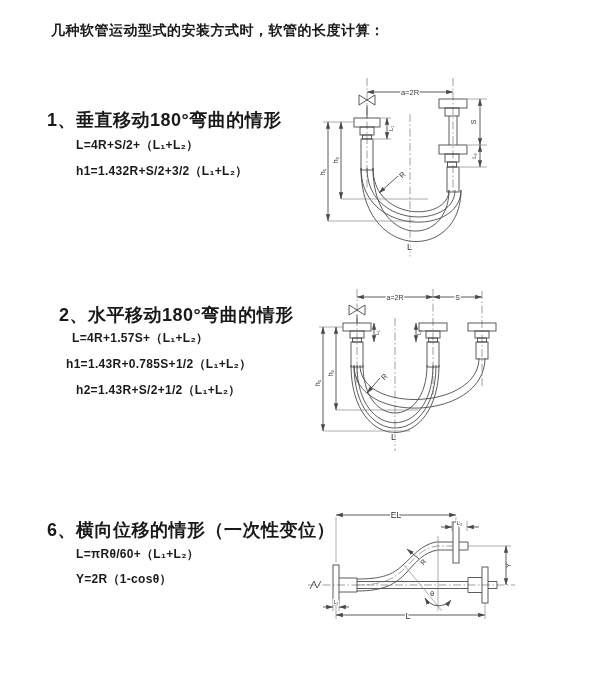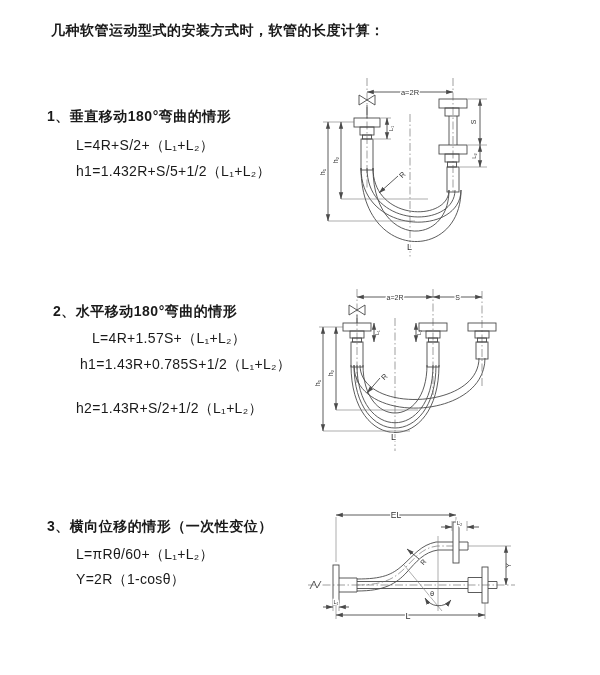--- a/index.html
+++ b/index.html
@@ -1,46 +1,46 @@
 <!DOCTYPE html>
 <html><head>
 <meta charset="utf-8">
 <style>
   html,body{margin:0;padding:0;background:#fff;}
   .page{
     position:relative;width:600px;height:675px;background:#ffffff;
     font-family:"Liberation Sans","DejaVu Sans",sans-serif;color:#1a1a1a;overflow:hidden;
   }
   .doc-title{position:absolute;left:35px;top:22px;font-size:14px;font-weight:bold;letter-spacing:.5px;margin-left:16px;}
-  .sec-heading{position:absolute;font-size:14px;font-weight:bold;letter-spacing:.5px;}
-  .formula{position:absolute;font-size:14px;font-weight:400;letter-spacing:.3px;white-space:pre;}
+  .sec-heading{position:absolute;font-size:18px;font-weight:bold;letter-spacing:.5px;}
+  .formula{position:absolute;font-size:12px;font-weight:700;letter-spacing:.3px;white-space:pre;}
   svg{position:absolute;}
   svg text{font-family:"Liberation Sans","DejaVu Sans",sans-serif;fill:#333;}
   .halo{paint-order:stroke;stroke:#ffffff;stroke-width:2.6px;}
   .ln{stroke:#4a4a4a;stroke-width:.9;fill:none;}
   .thin{stroke:#777;stroke-width:.6;fill:none;}
   .cl{stroke:#777;stroke-width:.7;fill:none;stroke-dasharray:8 2.5 1.5 2.5;}
 </style>
 </head>
 <body>
 
 <div class="page">
 
   <div class="doc-title">几种软管运动型式的安装方式时，软管的长度计算：</div>
 
   <div class="sec-heading" style="left:47px;top:108px">1、垂直移动180°弯曲的情形</div>
   <div class="formula" style="left:76px;top:137px">L=4R+S/2+（L₁+L₂）</div>
-  <div class="formula" style="left:76px;top:163px">h1=1.432R+S/5+1/2（L₁+L₂）</div>
-
-  <div class="sec-heading" style="left:53px;top:303px">2、水平移动180°弯曲的情形</div>
-  <div class="formula" style="left:92px;top:330px">L=4R+1.57S+（L₁+L₂）</div>
-  <div class="formula" style="left:80px;top:356px">h1=1.43R+0.785S+1/2（L₁+L₂）</div>
-  <div class="formula" style="left:76px;top:400px">h2=1.43R+S/2+1/2（L₁+L₂）</div>
-
-  <div class="sec-heading" style="left:47px;top:518px">3、横向位移的情形（一次性变位）</div>
+  <div class="formula" style="left:76px;top:163px">h1=1.432R+S/2+3/2（L₁+L₂）</div>
+
+  <div class="sec-heading" style="left:59px;top:303px">2、水平移动180°弯曲的情形</div>
+  <div class="formula" style="left:72px;top:330px">L=4R+1.57S+（L₁+L₂）</div>
+  <div class="formula" style="left:66px;top:356px">h1=1.43R+0.785S+1/2（L₁+L₂）</div>
+  <div class="formula" style="left:76px;top:382px">h2=1.43R+S/2+1/2（L₁+L₂）</div>
+
+  <div class="sec-heading" style="left:47px;top:518px">6、横向位移的情形（一次性变位）</div>
   <div class="formula" style="left:76px;top:546px">L=πRθ/60+（L₁+L₂）</div>
   <div class="formula" style="left:76px;top:571px">Y=2R（1-cosθ）</div>
 
   <svg style="left:310px;top:72px" width="280" height="190" viewBox="0 0 280 190">
     <defs>
       <marker id="m1" viewBox="0 0 10 10" refX="9.5" refY="5" markerWidth="8" markerHeight="8" orient="auto-start-reverse">
         <path d="M0,2 L10,5 L0,8 z" fill="#4a4a4a"></path>
       </marker>
       <pattern id="b1" width="4" height="4" patternUnits="userSpaceOnUse">
         <path d="M0,0 L4,4 M4,0 L0,4" stroke="#8a8a8a" stroke-width=".6"></path>

